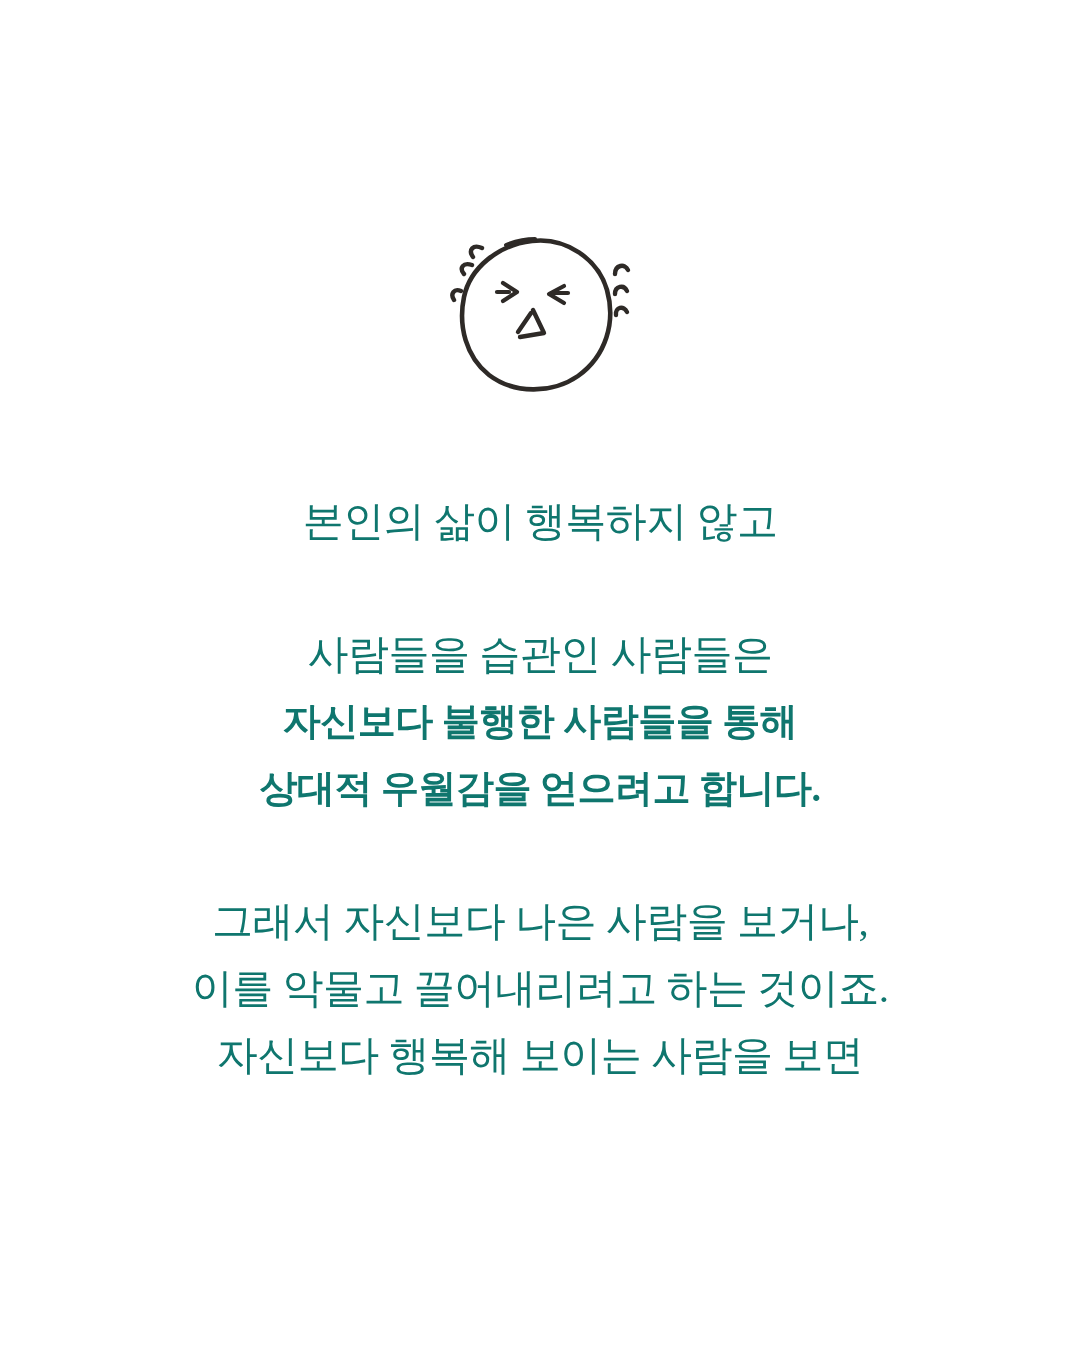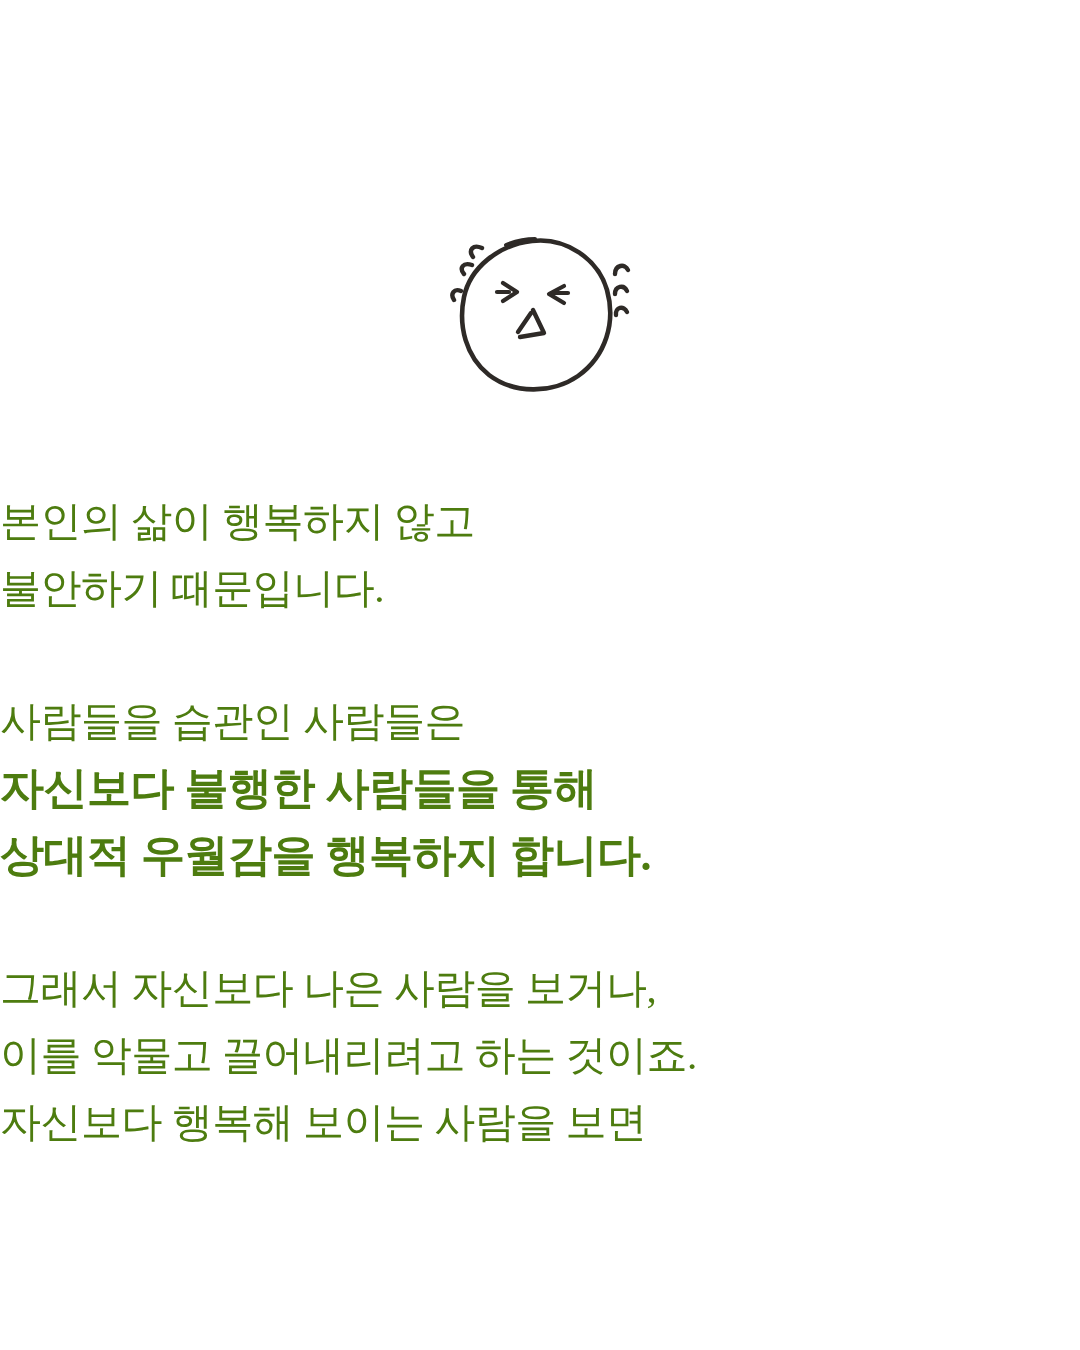--- a/index.html
+++ b/index.html
@@ -32,37 +32,38 @@
     fill: none;
     stroke: #2e2a27;
     stroke-linecap: round;
     stroke-linejoin: round;
   }
   .caption {
     position: absolute;
     top: 488px;
     left: 0;
     width: 1080px;
-    color: #4d7c0f;
+    text-align: center;
+    color: #0f766e;
   }
   .para {
     margin: 0 0 66px 0;
     padding: 0;
   }
   .para:last-child { margin-bottom: 0; }
   .line {
     display: block;
     font-size: 41px;
     line-height: 67px;
     letter-spacing: -0.5px;
     font-weight: 400;
   }
   .line.bold {
     font-weight: 700;
-    font-size: 44px;
+    font-size: 38px;
   }
 </style>
 </head>
 <body>
 
 <main class="card">
 
   <figure class="doodle">
     <svg viewBox="0 0 200 176" aria-hidden="true">
 
@@ -77,26 +78,25 @@
 
       <path stroke-width="4.4" d="M 46 26 C 37 22 32 28 37 35 M 36 43 C 27 40 23 46 28 52 M 25 69 C 18 66 14 72 18 78"></path>
 
       <path stroke-width="4.4" d="M 179 52 C 179 43 189 41 192 48 M 179 72 C 179 64 188 62 191 69 M 180 93 C 179 85 188 83 191 90"></path>
     </svg>
   </figure>
 
   <section class="caption">
     <p class="para">
       <span class="line">본인의 삶이 행복하지 않고</span>
-      <span class="line">불안하기 때문입니다.</span>
     </p>
     <p class="para">
       <span class="line">사람들을 습관인 사람들은</span>
       <span class="line bold">자신보다 불행한 사람들을 통해</span>
-      <span class="line bold">상대적 우월감을 행복하지 합니다.</span>
+      <span class="line bold">상대적 우월감을 얻으려고 합니다.</span>
     </p>
     <p class="para">
       <span class="line">그래서 자신보다 나은 사람을 보거나,</span>
       <span class="line">이를 악물고 끌어내리려고 하는 것이죠.</span>
       <span class="line">자신보다 행복해 보이는 사람을 보면</span>
     </p>
   </section>
 
 </main>
 

